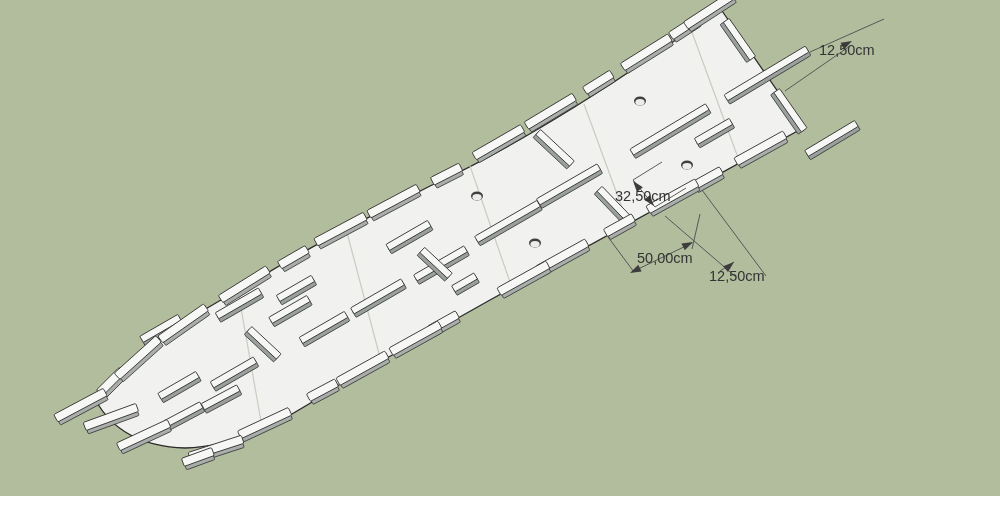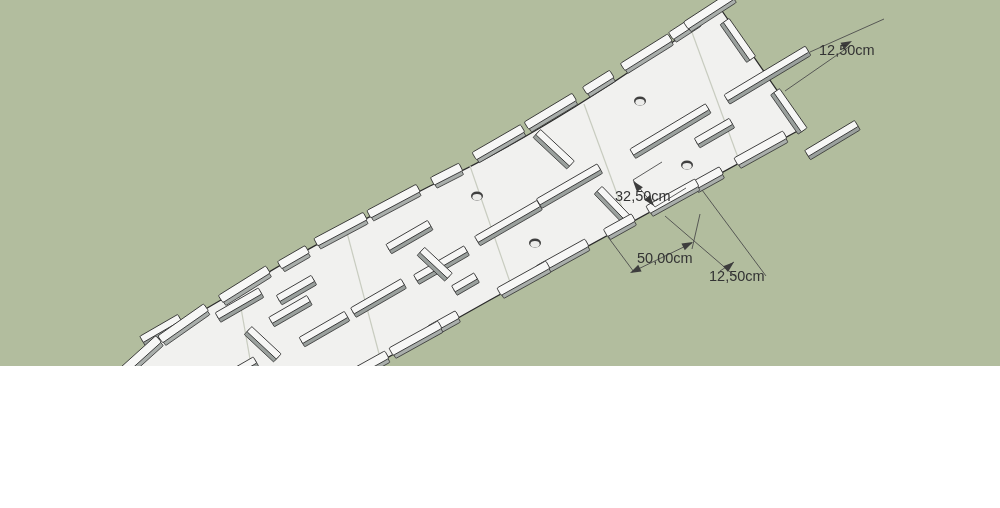--- a/index.html
+++ b/index.html
@@ -1,16 +1,16 @@
 <!DOCTYPE html>
 <html><head>
 <meta charset="utf-8">
 <style>
   html,body{margin:0;padding:0;background:#fff;}
-  .stage{position:relative;width:1000px;height:366px;overflow:hidden;
+  .stage{position:relative;width:1000px;height:496px;overflow:hidden;
          font-family:"Liberation Sans", sans-serif;}
   svg{display:block;}
   .dim-text{font-family:"Liberation Sans", sans-serif;font-size:14.5px;fill:#333333;}
   .dim-line{stroke:#4c4c4c;stroke-width:0.9;fill:none;}
   .crease{stroke:#c8ccc0;stroke-width:1.2;fill:none;}
   .outline{stroke:#2b2b2b;stroke-width:1.3;stroke-linejoin:round;}
 </style>
 </head>
 <body>
 

